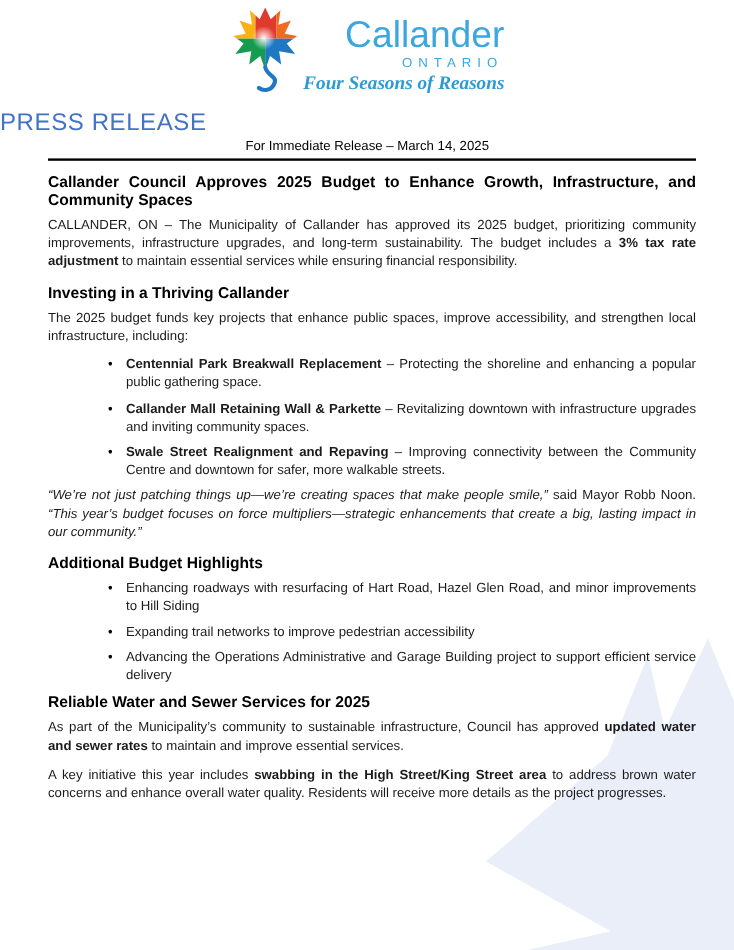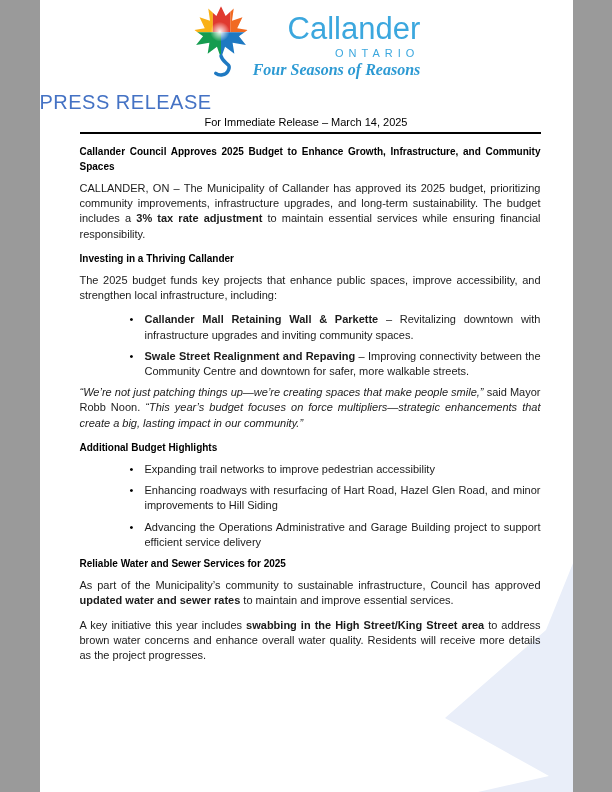--- a/index.html
+++ b/index.html
@@ -9,39 +9,39 @@
     --wm-color:#E9EEF9;
     --leaf-yellow:#F9B117;
     --leaf-red:#E03A2F;
     --leaf-orange:#F16A22;
     --leaf-green:#159C4F;
     --leaf-blue:#1E79C2;
     --ink:#1b1b1b;
   }
   html,body{margin:0;padding:0;background:#9a9a9a;}
   .page{
-    width:533px;height:792px;margin:0 auto;background:#fff;
+    width:612px;height:792px;margin:0 auto;background:#fff;
     position:relative;overflow:hidden;
     font-family:"Liberation Sans",sans-serif;color:var(--ink);
   }
   .watermark{position:absolute;left:0;top:0;width:612px;height:792px;pointer-events:none;}
   .content{position:relative;z-index:1;}
   .logo{display:flex;justify-content:center;align-items:flex-start;gap:3px;padding-top:5px;}
   .leaf{width:58px;height:73px;flex:0 0 auto;}
   .logo-text{display:flex;flex-direction:column;align-items:flex-end;padding-top:8px;}
   .logo-name{font-size:31px;line-height:1.05;color:var(--brand-blue);}
   .logo-region{font-size:11px;letter-spacing:5px;color:var(--brand-blue);margin:1px 1px 0 0;}
   .logo-tagline{font-family:"Liberation Serif",serif;font-style:italic;font-weight:bold;
     font-size:16px;color:var(--tagline-blue);margin-top:2px;}
   .title{font-size:20px;font-weight:400;letter-spacing:.5px;color:var(--title-blue);
     text-align:left;margin:12px 0 2px;}
   .subtitle{font-size:11px;text-align:center;color:#000;}
   .rule{height:2px;background:#000;margin:4px 32px 0 40px;}
   .doc{margin:10px 32px 0 40px;font-size:11px;line-height:15.2px;text-align:justify;}
-  .doc h3{font-size:10px;font-weight:bold;margin:0 0 7px;text-align:justify;color:#000;}
+  .doc h3{font-size:13px;font-weight:bold;margin:0 0 7px;text-align:justify;color:#000;}
   .doc p{margin:0 0 9px;}
   .doc ul{list-style:none;margin:0 0 3px;padding:0 0 0 48px;}
   .doc li{position:relative;padding-left:17px;margin-bottom:6px;}
   .doc li::before{content:"\2022";position:absolute;left:2px;top:0;color:#000;}
 </style>
 </head>
 <body>
 
 <div class="page">
 
@@ -82,28 +82,29 @@
     <h1 class="title">PRESS RELEASE</h1>
     <div class="subtitle">For Immediate Release – March 14, 2025</div>
     <div class="rule"></div>
 
     <main class="doc">
         <h3>Callander Council Approves 2025 Budget to Enhance Growth, Infrastructure, and Community Spaces</h3>
         <p><span>CALLANDER, ON – The Municipality of Callander has approved its 2025 budget, prioritizing community improvements, infrastructure upgrades, and long-term sustainability. The budget includes a </span><span style="font-weight: bold;">3% tax rate adjustment</span><span> to maintain essential services while ensuring financial responsibility.</span></p>
         <h3>Investing in a Thriving Callander</h3>
         <p><span>The 2025 budget funds key projects that enhance public spaces, improve accessibility, and strengthen local infrastructure, including:</span></p>
         <ul>
+          <li><span style="font-weight: bold;">Centennial Park Breakwall Replacement</span><span> – Protecting the shoreline and enhancing a popular public gathering space.</span></li>
           <li><span style="font-weight: bold;">Callander Mall Retaining Wall &amp; Parkette</span><span> – Revitalizing downtown with infrastructure upgrades and inviting community spaces.</span></li>
           <li><span style="font-weight: bold;">Swale Street Realignment and Repaving</span><span> – Improving connectivity between the Community Centre and downtown for safer, more walkable streets.</span></li>
         </ul>
         <p><span style="font-style: italic;">“We’re not just patching things up—we’re creating spaces that make people smile,”</span><span> said Mayor Robb Noon. </span><span style="font-style: italic;">“This year’s budget focuses on force multipliers—strategic enhancements that create a big, lasting impact in our community.”</span></p>
         <h3>Additional Budget Highlights</h3>
         <ul>
+          <li><span>Enhancing roadways with resurfacing of Hart Road, Hazel Glen Road, and minor improvements to Hill Siding</span></li>
           <li><span>Expanding trail networks to improve pedestrian accessibility</span></li>
-          <li><span>Enhancing roadways with resurfacing of Hart Road, Hazel Glen Road, and minor improvements to Hill Siding</span></li>
           <li><span>Advancing the Operations Administrative and Garage Building project to support efficient service delivery</span></li>
         </ul>
         <h3>Reliable Water and Sewer Services for 2025</h3>
         <p><span>As part of the Municipality’s community to sustainable infrastructure, Council has approved </span><span style="font-weight: bold;">updated water and sewer rates</span><span> to maintain and improve essential services.</span></p>
         <p><span>A key initiative this year includes </span><span style="font-weight: bold;">swabbing in the High Street/King Street area</span><span> to address brown water concerns and enhance overall water quality. Residents will receive more details as the project progresses.</span></p>
       </main>
 
   </div>
 </div>
 

